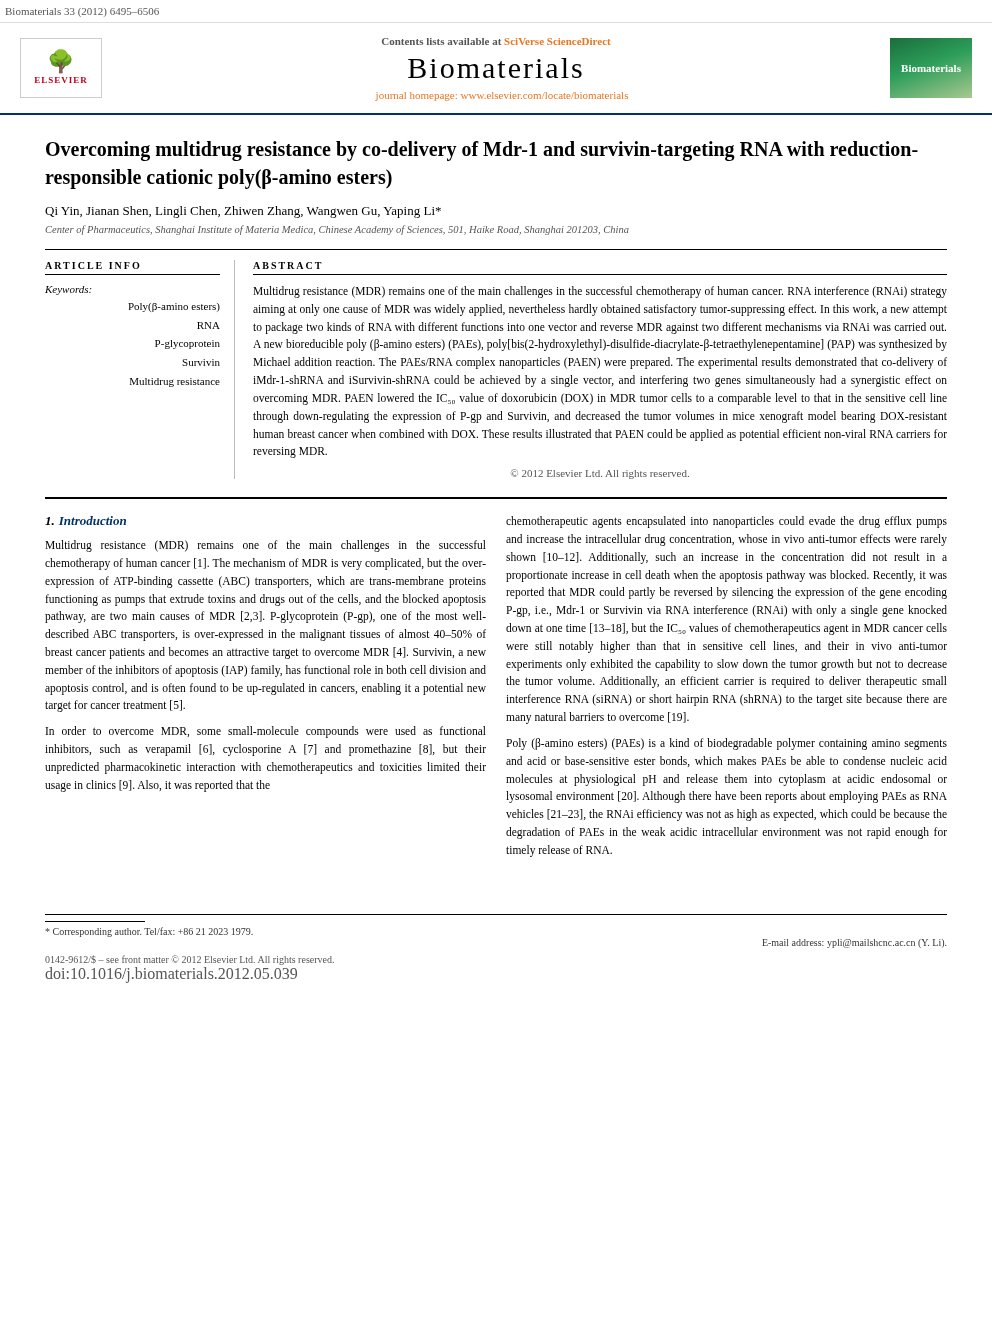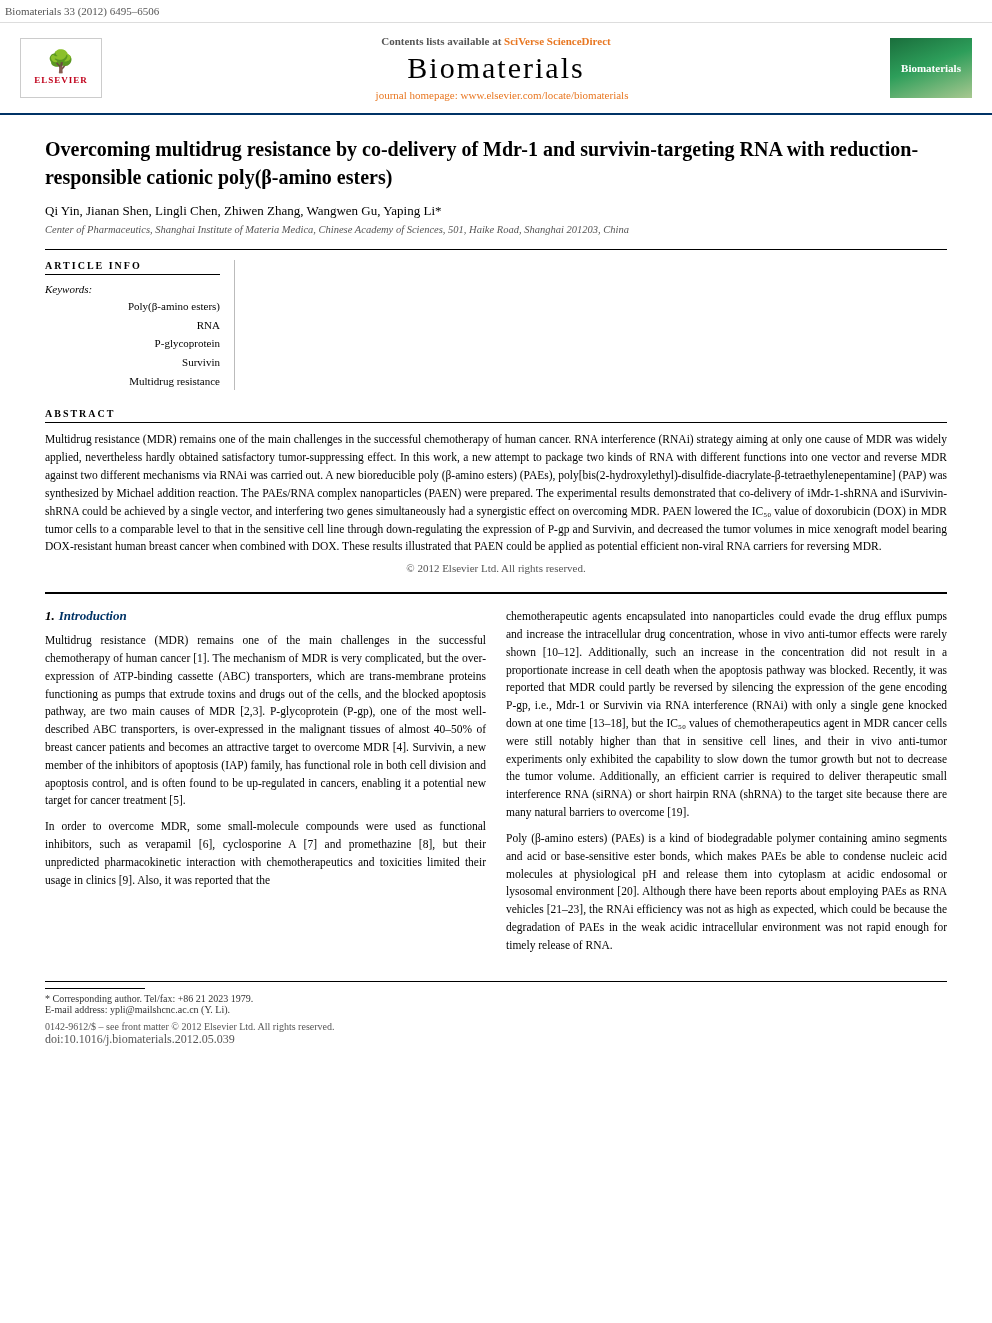--- a/index.html
+++ b/index.html
@@ -43,21 +43,21 @@
 </div>
 
 <div style="padding:20px 45px 20px 45px;">
 
   <h1 style="font-size:20px; font-weight:bold; font-family:'Times New Roman',serif; color:#000; line-height:1.4; margin-bottom:12px;">Overcoming multidrug resistance by co-delivery of Mdr-1 and survivin-targeting RNA with reduction-responsible cationic poly(β-amino esters)</h1>
 
   <div style="font-size:13px; color:#000; margin-bottom:5px; font-family:'Times New Roman',serif;">Qi Yin, Jianan Shen, Lingli Chen, Zhiwen Zhang, Wangwen Gu, Yaping Li*</div>
 
   <div style="font-size:10.5px; color:#555; font-style:italic; margin-bottom:14px; font-family:'Times New Roman',serif;">Center of Pharmaceutics, Shanghai Institute of Materia Medica, Chinese Academy of Sciences, 501, Haike Road, Shanghai 201203, China</div>
 
-  <div style="display:flex; gap:18px; border-top:1px solid #000; padding-top:10px; margin-bottom:18px;flex-direction:column;">
+  <div style="display:flex; gap:18px; border-top:1px solid #000; padding-top:10px; margin-bottom:18px;">
 
     <div style="width:190px; min-width:190px; border-right:1px solid #bbb; padding-right:14px;">
       <div style="font-size:10px; font-weight:bold; letter-spacing:2px; text-transform:uppercase; border-bottom:1px solid #000; padding-bottom:3px; margin-bottom:8px; font-family:'Times New Roman',serif;">ARTICLE INFO</div>
 
 
       <div>
         <div style="font-style:italic; font-size:11px; margin-bottom:2px;">Keywords:</div>
         <div id="keywords-container" style="font-size:11px; line-height:1.7;text-align:right;">
             <div>Poly(β-amino esters)</div>
             <div>RNA</div>
@@ -86,21 +86,21 @@
       <p style="font-size:11.5px; line-height:1.55; color:#000; text-align:justify; margin-bottom:8px; font-family:'Times New Roman',serif;">In order to overcome MDR, some small-molecule compounds were used as functional inhibitors, such as verapamil [6], cyclosporine A [7] and promethazine [8], but their unpredicted pharmacokinetic interaction with chemotherapeutics and toxicities limited their usage in clinics [9]. Also, it was reported that the</p>
     </div>
 
     <div style="flex:1;">
       <p style="font-size:11.5px; line-height:1.55; color:#000; text-align:justify; margin-bottom:8px; font-family:'Times New Roman',serif;">chemotherapeutic agents encapsulated into nanoparticles could evade the drug efflux pumps and increase the intracellular drug concentration, whose in vivo anti-tumor effects were rarely shown [10–12]. Additionally, such an increase in the concentration did not result in a proportionate increase in cell death when the apoptosis pathway was blocked. Recently, it was reported that MDR could partly be reversed by silencing the expression of the gene encoding P-gp, i.e., Mdr-1 or Survivin via RNA interference (RNAi) with only a single gene knocked down at one time [13–18], but the IC₅₀ values of chemotherapeutics agent in MDR cancer cells were still notably higher than that in sensitive cell lines, and their in vivo anti-tumor experiments only exhibited the capability to slow down the tumor growth but not to decrease the tumor volume. Additionally, an efficient carrier is required to deliver therapeutic small interference RNA (siRNA) or short hairpin RNA (shRNA) to the target site because there are many natural barriers to overcome [19].</p>
       <p style="font-size:11.5px; line-height:1.55; color:#000; text-align:justify; margin-bottom:8px; font-family:'Times New Roman',serif;">Poly (β-amino esters) (PAEs) is a kind of biodegradable polymer containing amino segments and acid or base-sensitive ester bonds, which makes PAEs be able to condense nucleic acid molecules at physiological pH and release them into cytoplasm at acidic endosomal or lysosomal environment [20]. Although there have been reports about employing PAEs as RNA vehicles [21–23], the RNAi efficiency was not as high as expected, which could be because the degradation of PAEs in the weak acidic intracellular environment was not rapid enough for timely release of RNA.</p>
     </div>
 
   </div>
 
-  <div style="border-top:1px solid #000; margin-top:18px; padding-top:6px;">
+  <div style="border-top:1px solid #000; margin-top:46px; padding-top:6px;">
     <div style="width:100px; border-top:1px solid #000; margin-bottom:4px;"></div>
     <div style="font-size:10px; color:#333;">* Corresponding author. Tel/fax: +86 21 2023 1979.</div>
-    <div style="font-size:10px; color:#333; margin-bottom:6px;">E-mail address: ypli@mailshcnc.ac.cn (Y. Li).</div>
+    <div style="font-size:10px; color:#333; margin-bottom:6px;text-align:right;">E-mail address: ypli@mailshcnc.ac.cn (Y. Li).</div>
     <div style="font-size:10px; color:#555;">0142-9612/$ – see front matter © 2012 Elsevier Ltd. All rights reserved.</div>
-    <div style="font-size:12px; color:#555;font-family:Liberation Serif, serif;">doi:10.1016/j.biomaterials.2012.05.039</div>
+    <div style="font-size:16px; color:#555;font-family:Liberation Serif, serif;">doi:10.1016/j.biomaterials.2012.05.039</div>
   </div>
 
 </div>
 
 </body></html>

